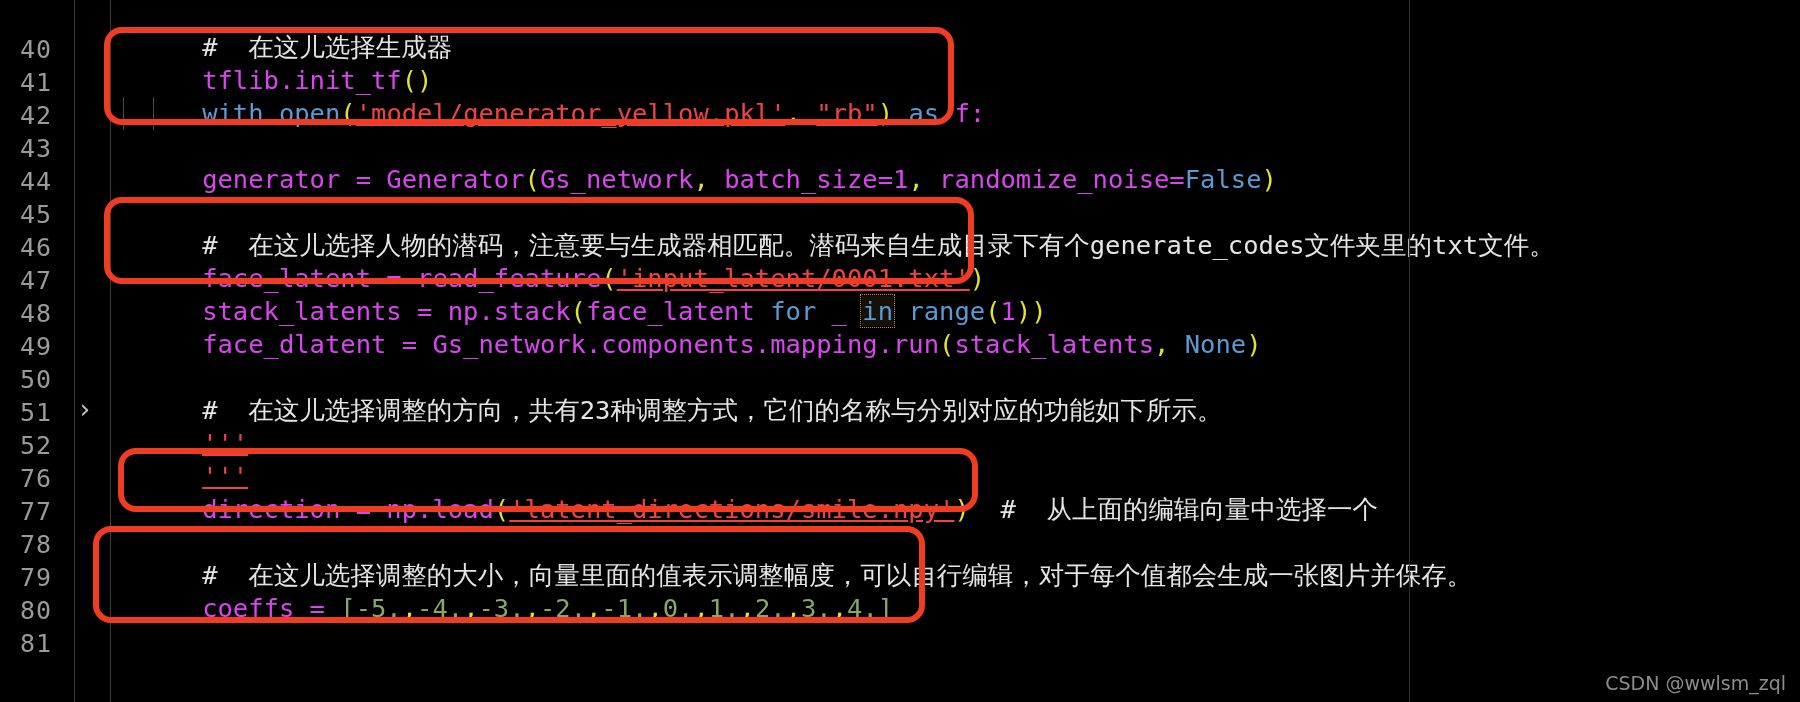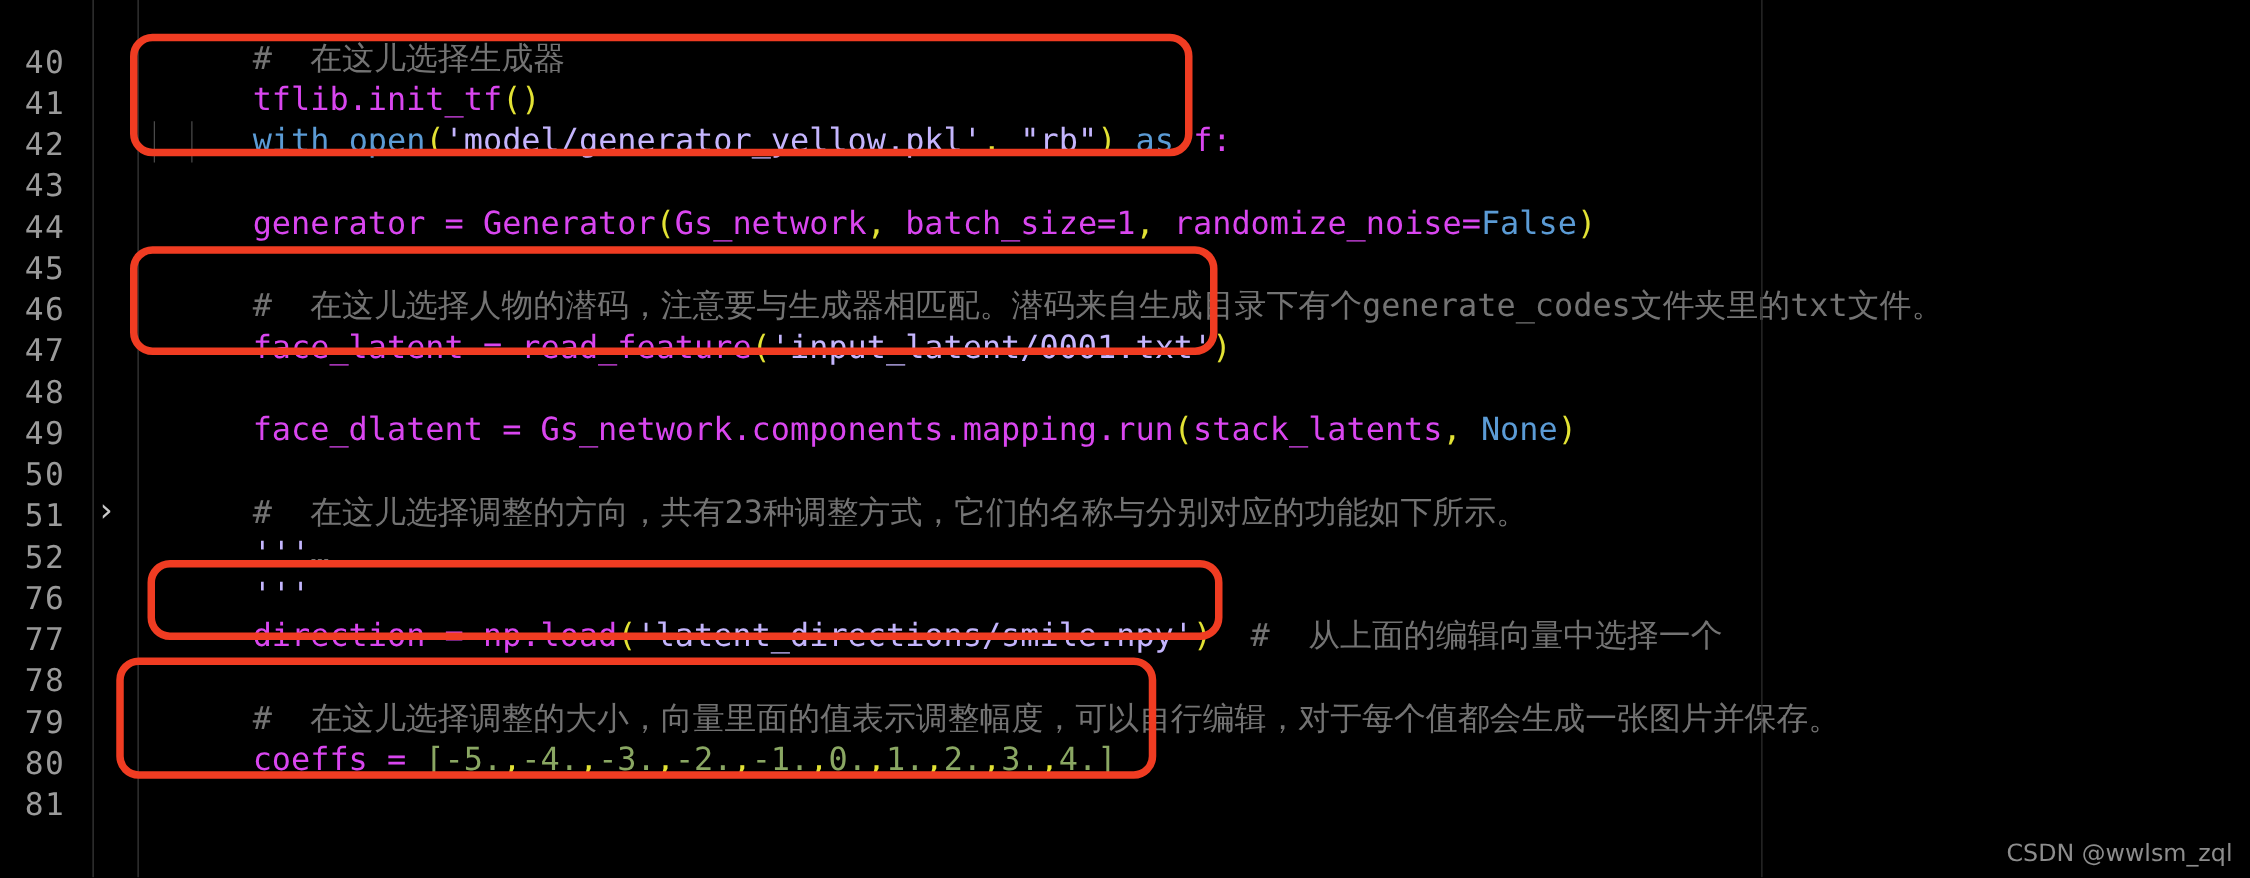--- a/index.html
+++ b/index.html
@@ -41,23 +41,23 @@
     position:absolute;left:0;height:33px;line-height:33px;
     white-space:pre;font-size:25.5px;
     font-family:"DejaVu Sans Mono","Liberation Mono",monospace;
     color:#e6e6e6;letter-spacing:0px;
   }
   .line .t{white-space:pre;}
 
   
   .c-plain  {color:#d946ef;}
   .c-kw     {color:#5b9bd5;}
-  .c-str    {color:#c4b5fd;}
+  .c-str    {color:#ef4444;text-decoration:underline;}
   .c-paren  {color:#e2e234;}   
-  .c-comment{color:#737373;}
+  .c-comment{color:#e5e5e5;}
   .c-green  {color:#8aa763;}
 
   .indent-guide{
     position:absolute;width:1px;height:33px;background:#4a4a4a;
   }
 
   .hl-occ{
     outline:1px dotted #c98a4b;
     outline-offset:1px;
     background:rgba(120,90,50,0.18);
@@ -137,20 +137,23 @@
     </div>
 
     <div class="line" style="top:196px">
       <span class="t c-comment">#  在这儿选择人物的潜码，注意要与生成器相匹配。潜码来自生成目录下有个generate_codes文件夹里的txt文件。</span>
     </div>
 
     <div class="line" style="top:229px">
       <span class="t c-plain">face_latent = read_feature</span><span class="t c-paren">(</span><span class="t c-str">'input_latent/0001.txt'</span><span class="t c-paren">)</span>
     </div>
 
+    <div class="line" style="top:262px">
+      <span class="t c-plain">stack_latents = np.stack</span><span class="t c-paren">(</span><span class="t c-plain">face_latent </span><span class="t c-kw">for</span><span class="t c-plain"> _ </span><span class="t c-kw hl-occ">in</span><span class="t c-kw"> range</span><span class="t c-paren">(</span><span class="t c-plain">1</span><span class="t c-paren">))</span>
+    </div>
 
     <div class="line" style="top:295px">
       <span class="t c-plain">face_dlatent = Gs_network.components.mapping.run</span><span class="t c-paren">(</span><span class="t c-plain">stack_latents</span><span class="t c-paren">,</span><span class="t c-kw"> None</span><span class="t c-paren">)</span>
     </div>
 
     <div class="line" style="top:328px">
       <span class="t c-plain"></span>
     </div>
 
     <div class="line" style="top:361px">

